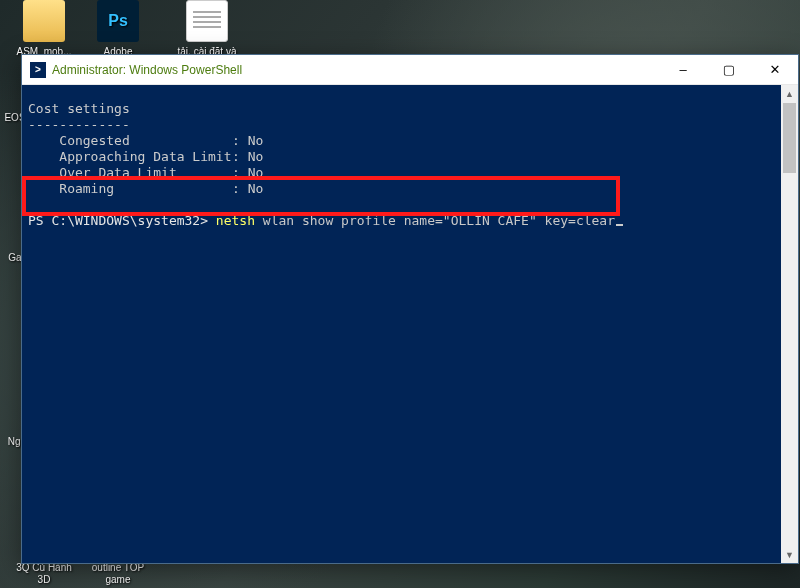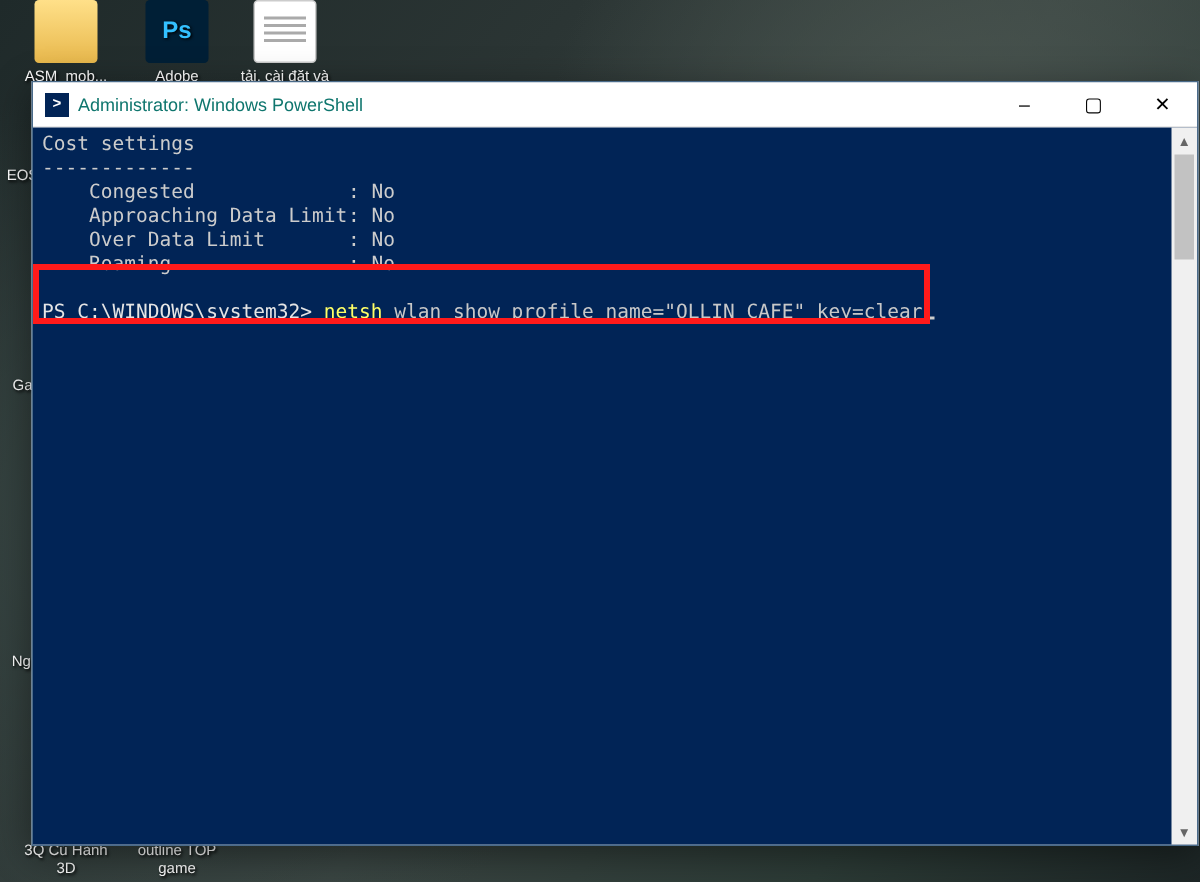--- a/index.html
+++ b/index.html
@@ -31,29 +31,29 @@
   }
   .titlebar {
     height:30px; background:#fff; display:flex; align-items:center;
     border-bottom:1px solid #e8e8e8;
   }
   .titlebar .app-icon {
     width:16px; height:16px; margin:0 6px 0 8px; background:#012456;
     display:flex;align-items:center;justify-content:center;
   }
   .titlebar .app-icon::after{content:">";color:#fff;font-size:10px;font-weight:700;}
-  .titlebar .title { font-size:12px; color:#0f766e; flex:0 0 auto; }
+  .titlebar .title { font-size:12px; color:#4d7c0f; flex:0 0 auto; }
   .titlebar .spacer{flex:1;}
   .win-btn{width:46px;height:30px;display:flex;align-items:center;justify-content:center;font-size:13px;font-family:"Segoe UI Symbol",sans-serif;}
 
   .ps-body{
     position:absolute; left:0; right:0; top:30px; bottom:0;
     background:#012456; color:#ccc;
     font-family:Consolas,"Lucida Console",monospace; font-size:13px;
-    line-height:16px; padding:4px 6px; overflow:hidden;
+    line-height:16px; padding:16px 6px; overflow:hidden;
   }
   .ps-line{white-space:pre;}
   .ps-prompt{color:#e5e5e5;}
   .ps-cmd-yellow{color:#ffff66;}
   .ps-cmd-grey{color:#c8c8c8;}
   .cursor{display:inline-block;width:7px;height:2px;background:#ccc;vertical-align:-1px;margin-left:1px;}
   .scrollbar{position:absolute;right:0;top:30px;bottom:0;width:17px;background:#f0f0f0;}
   .scrollbar .thumb{position:absolute;left:2px;right:2px;top:18px;height:70px;background:#c2c2c2;}
   .scrollbar .arrow{position:absolute;left:0;right:0;height:17px;display:flex;align-items:center;justify-content:center;color:#666;font-size:9px;}
   .scrollbar .arrow.up{top:0;} .scrollbar .arrow.dn{bottom:0;}
@@ -68,21 +68,21 @@
 <body>
 
 <div class="desktop-icon" style="left:12px;top:0px;">
   <div class="ico folder-ico"></div>
   <span class="lbl">ASM_mob...</span>
 </div>
 <div class="desktop-icon" style="left:86px;top:0px;">
   <div class="ico adobe-ico">Ps</div>
   <span class="lbl">Adobe</span>
 </div>
-<div class="desktop-icon" style="left:158px;top:0px;text-align:center;">
+<div class="desktop-icon" style="left:175px;top:0px;text-align:center;">
   <div class="ico text-ico"></div>
   <span class="lbl">tải, cài đặt và</span>
 </div>
 <div class="desktop-icon" style="left:0px;top:112px;width:30px;">
   <span class="lbl">EOS</span>
 </div>
 <div class="desktop-icon" style="left:0px;top:232px;width:30px;margin-top:20px;">
   <span class="lbl">Ga</span>
 </div>
 <div class="desktop-icon" style="left:0px;top:436px;width:34px;">

